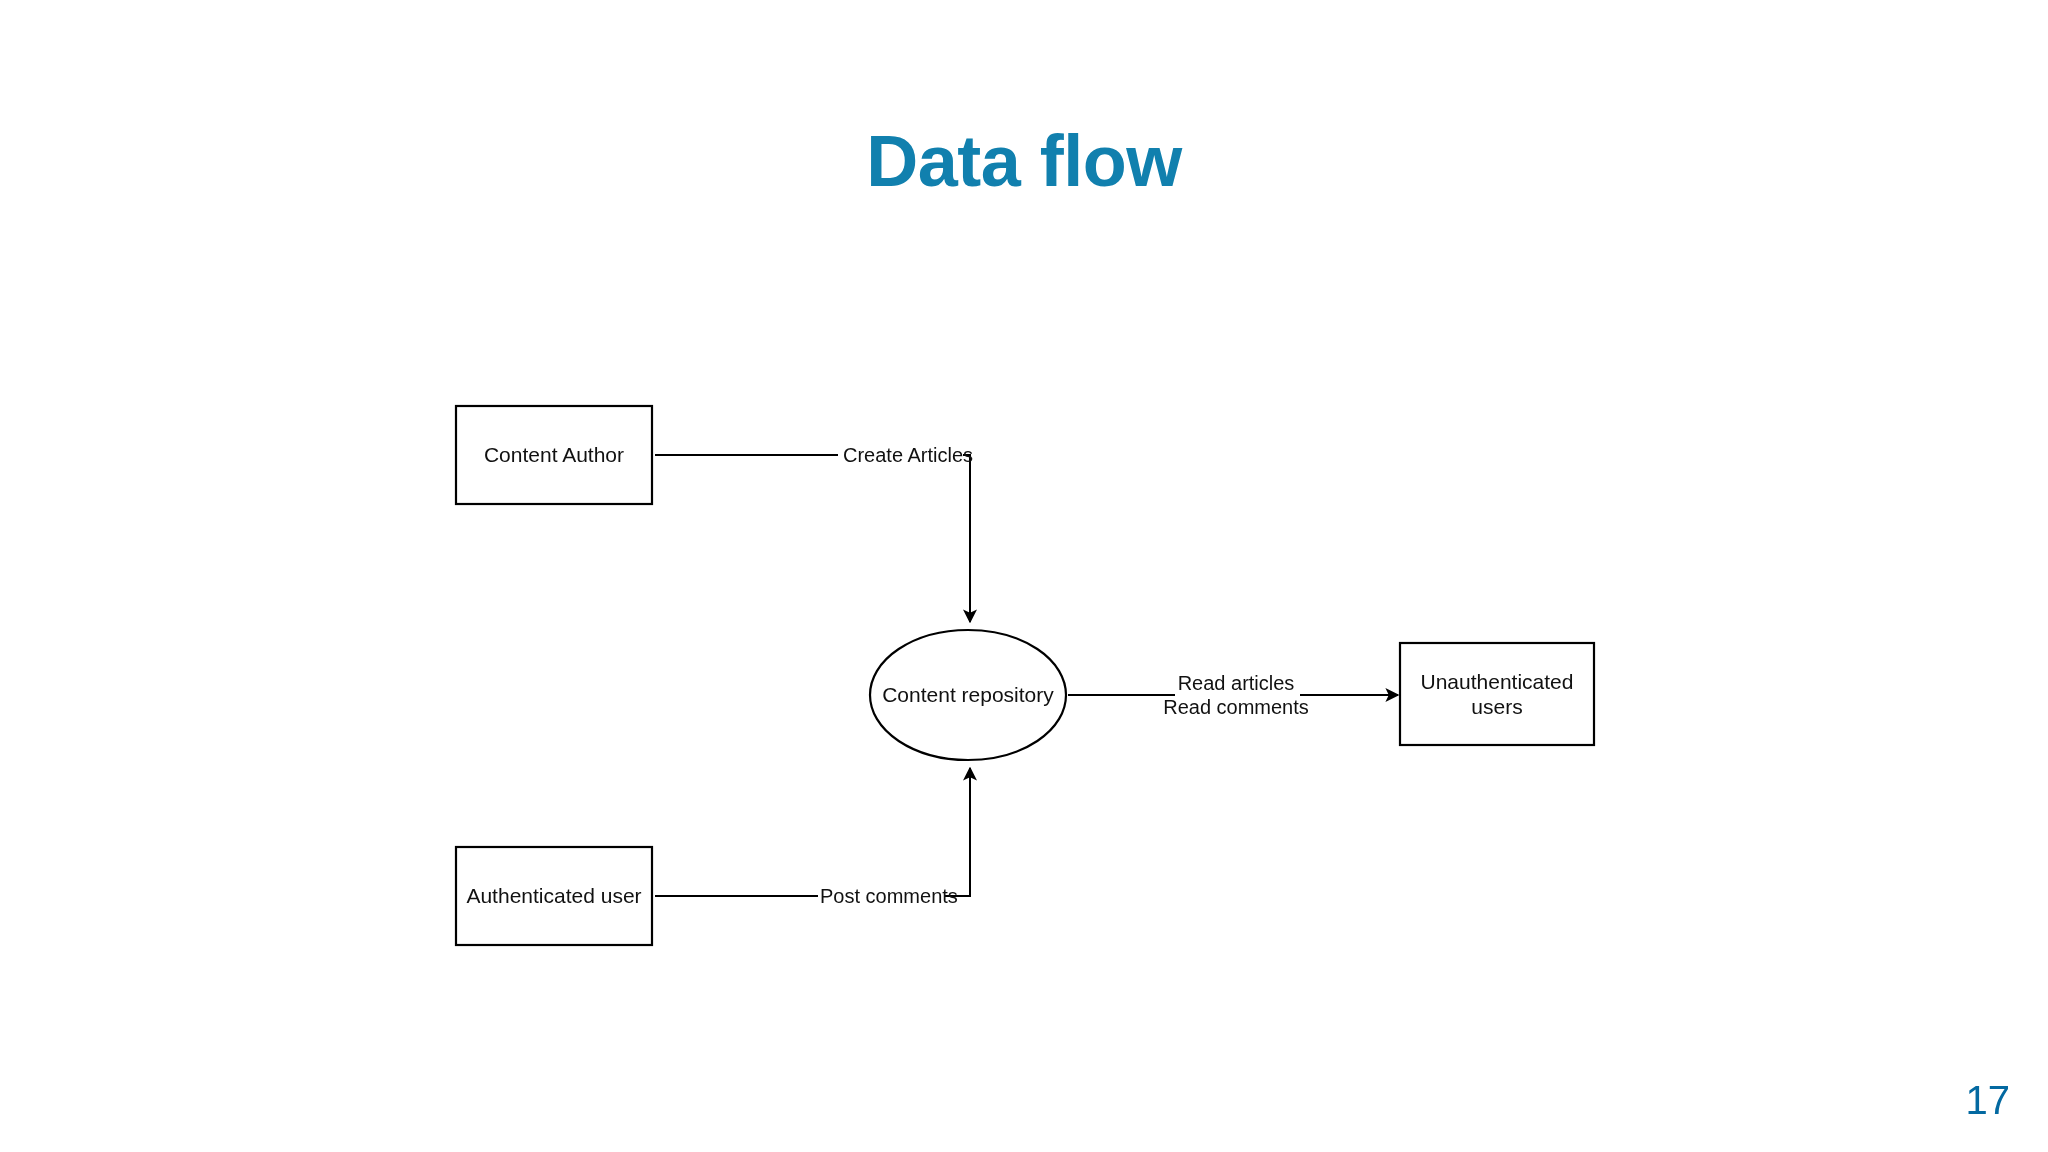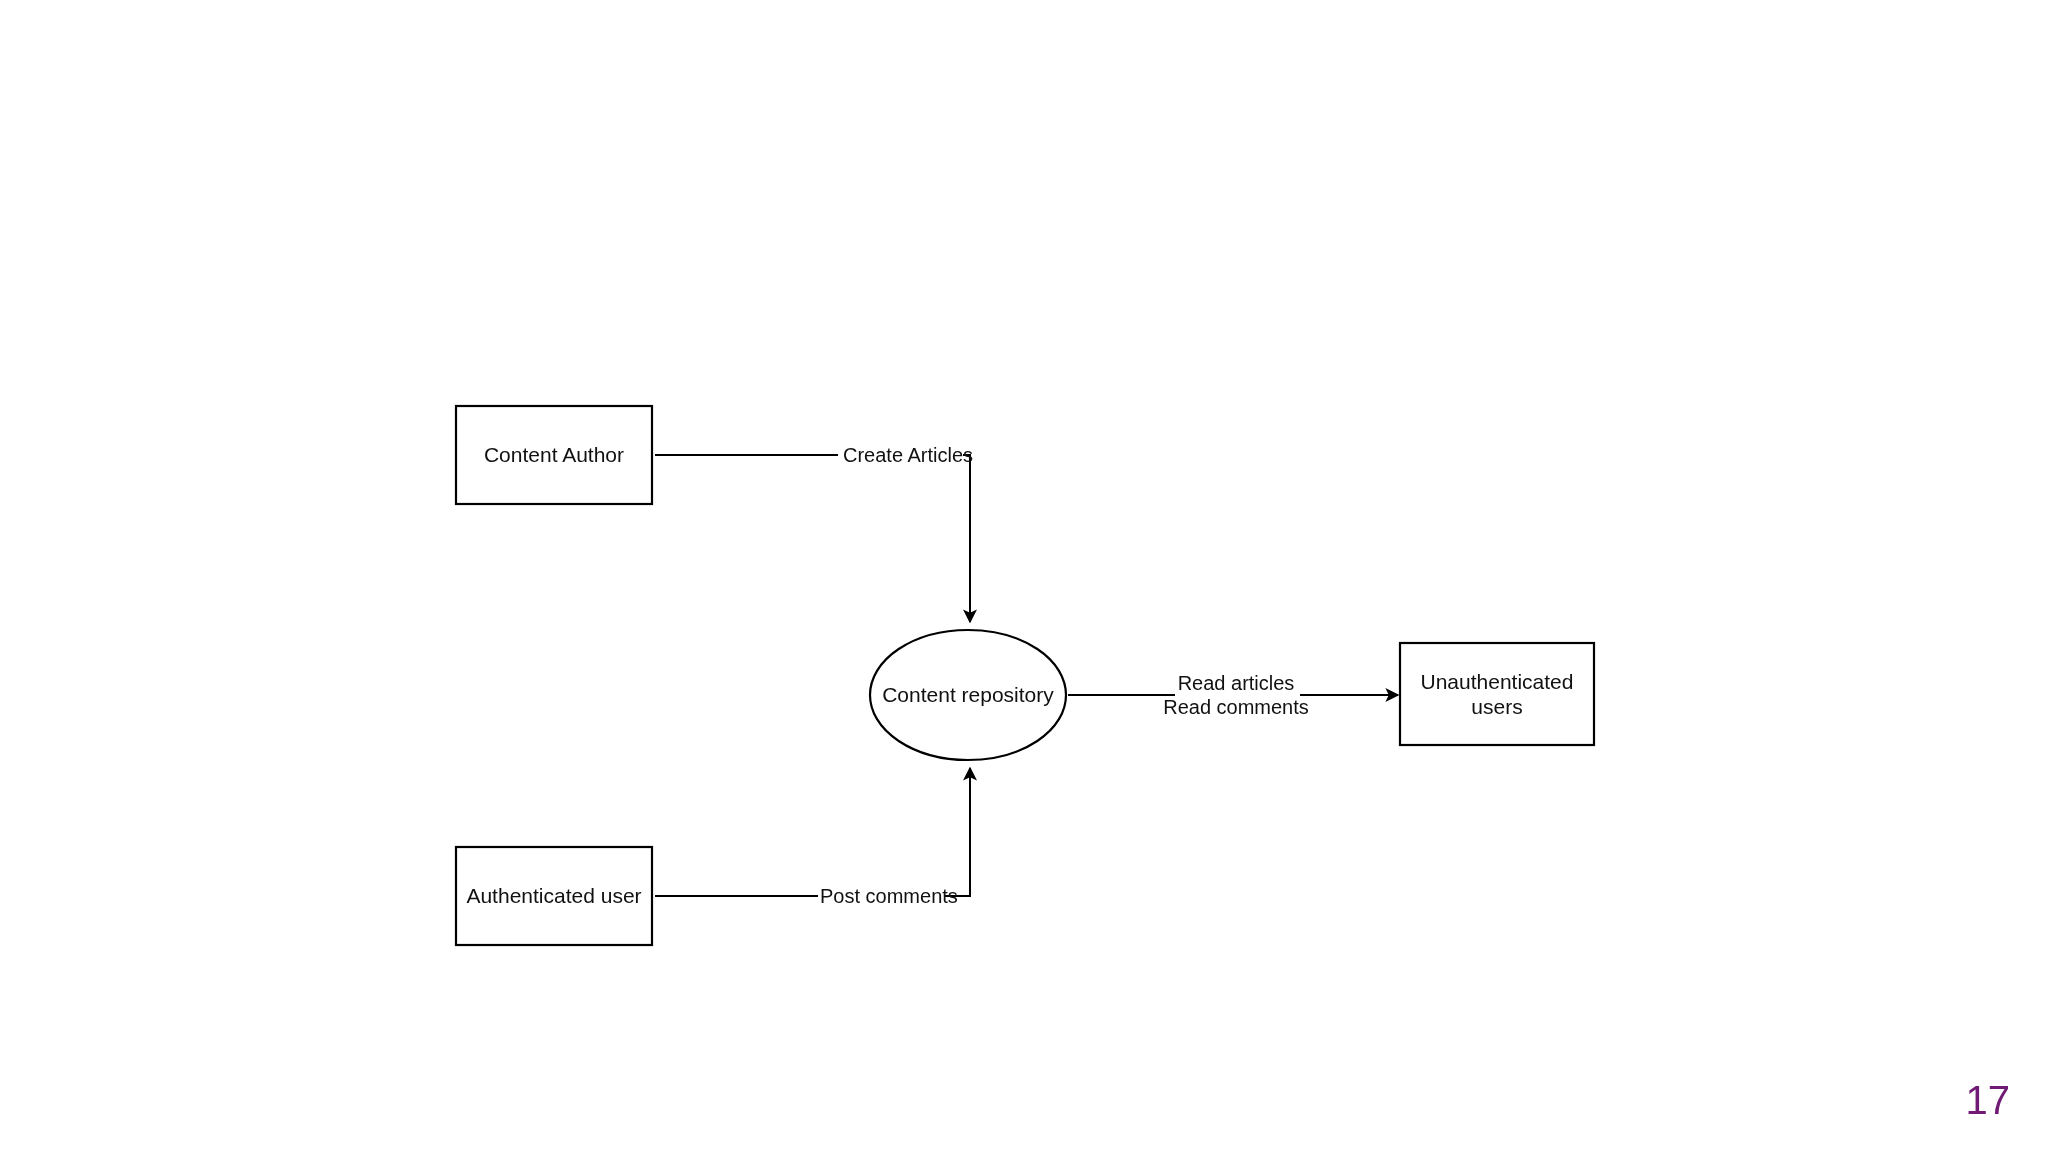--- a/index.html
+++ b/index.html
@@ -69,29 +69,30 @@
     fill: none;
     stroke: #000000;
     stroke-width: 2;
   }
   .page-number {
     position: absolute;
     right: 38px;
     bottom: 32px;
     font-family: "Liberation Sans", sans-serif;
     font-size: 40px;
-    color: #701a75;
+    color: #0369a1;
     line-height: 1;
   }
 </style>
 </head>
 <body>
 
 <div class="slide">
 
+  <div class="slide-title">Data flow</div>
 
   <div class="diagram-canvas">
     <svg viewBox="0 0 2048 1152" xmlns="http://www.w3.org/2000/svg">
       <defs>
         <marker id="arrow-end" viewBox="0 0 10 10" refX="9" refY="5" markerWidth="7" markerHeight="7" orient="auto-start-reverse">
           <path d="M 0 0 L 10 5 L 0 10 L 2.4 5 z" fill="#000000"></path>
         </marker>
       </defs>
 
       <g>

